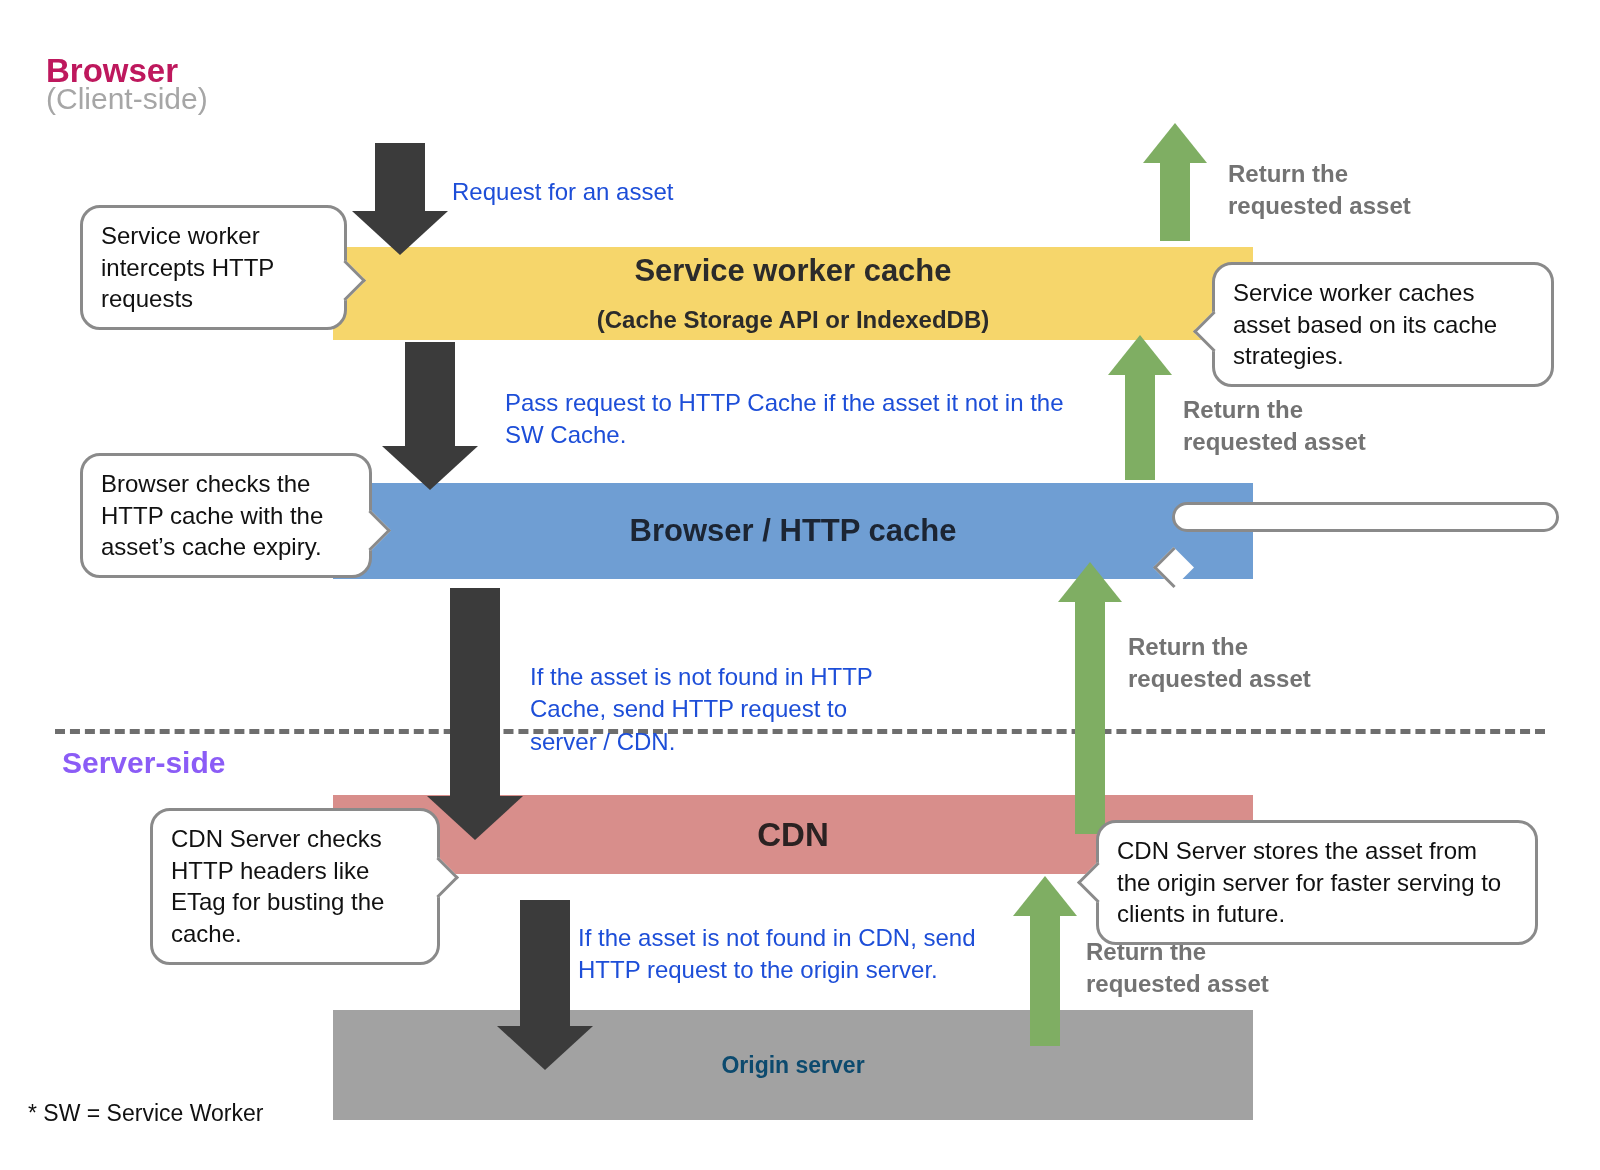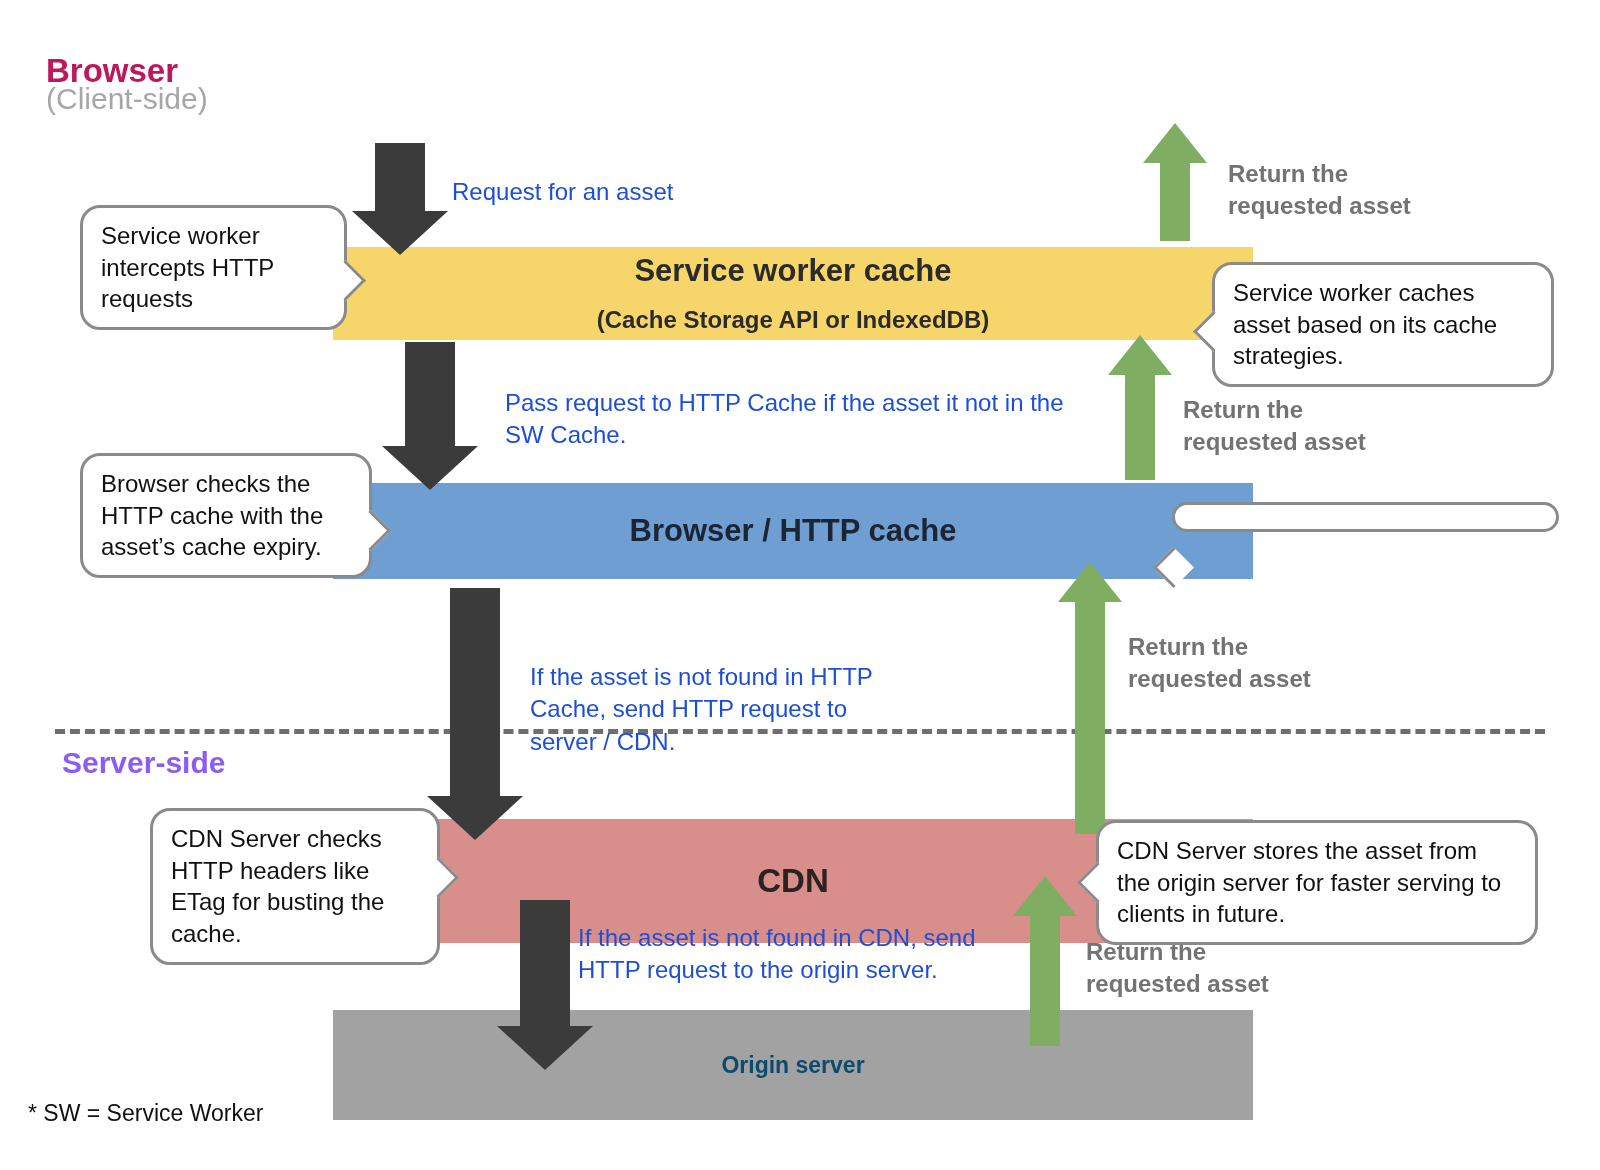--- a/index.html
+++ b/index.html
@@ -5,21 +5,21 @@
   html,body{margin:0;padding:0;background:#fff;}
   body{font-family:"Liberation Sans","DejaVu Sans",sans-serif;}
   .canvas{position:relative;width:1600px;height:1170px;background:#fff;overflow:hidden;}
 
   .bar{position:absolute;left:333px;width:920px;display:flex;flex-direction:column;align-items:center;justify-content:center;text-align:center;}
   .bar-html{top:35px;height:110px;background:#ececec;color:#7f7f7f;font-size:31px;font-weight:bold;}
   .bar-sw{top:247px;height:93px;background:#f6d66b;color:#2b2b2b;}
   .bar-sw .t{font-size:31px;font-weight:bold;}
   .bar-sw .s{font-size:24px;font-weight:bold;margin-top:17px;}
   .bar-http{top:483px;height:96px;background:#6f9ed3;color:#1c2533;font-size:31px;font-weight:bold;}
-  .bar-cdn{top:819px;height:124px;background:#d88e8b;color:#2b2222;font-size:33px;font-weight:bold;}
+  .bar-cdn{top:795px;height:79px;background:#d88e8b;color:#2b2222;font-size:33px;font-weight:bold;}
   .bar-origin{top:1010px;height:110px;background:#a2a2a2;color:#0c4a6e;font-size:23px;font-weight:bold;}
 
   .arrow-down{position:absolute;width:96px;display:flex;flex-direction:column;align-items:center;z-index:3;}
   .arrow-down .body{width:50px;flex:1;background:#3b3b3b;}
   .arrow-down .head{width:0;height:0;border-left:48px solid transparent;border-right:48px solid transparent;border-top:44px solid #3b3b3b;}
 
   .arrow-up{position:absolute;width:64px;display:flex;flex-direction:column;align-items:center;z-index:3;}
   .arrow-up .head{width:0;height:0;border-left:32px solid transparent;border-right:32px solid transparent;border-bottom:40px solid #7fae63;}
   .arrow-up .body{width:30px;flex:1;background:#7fae63;}
 

